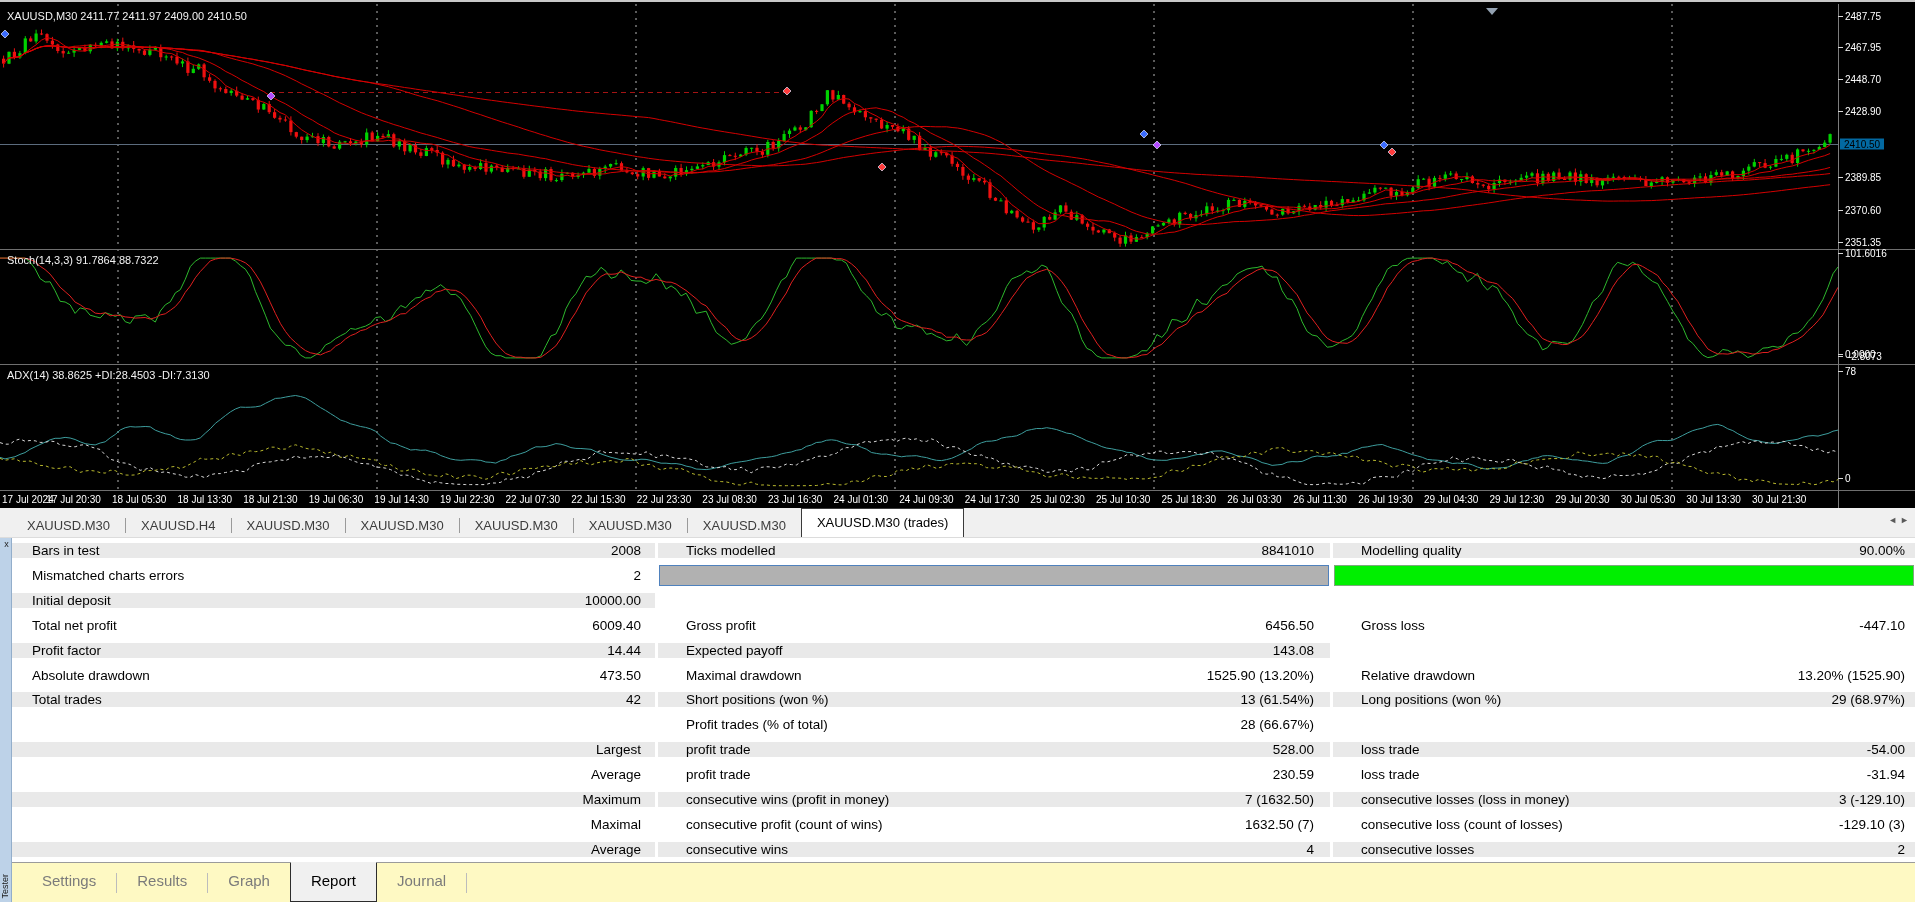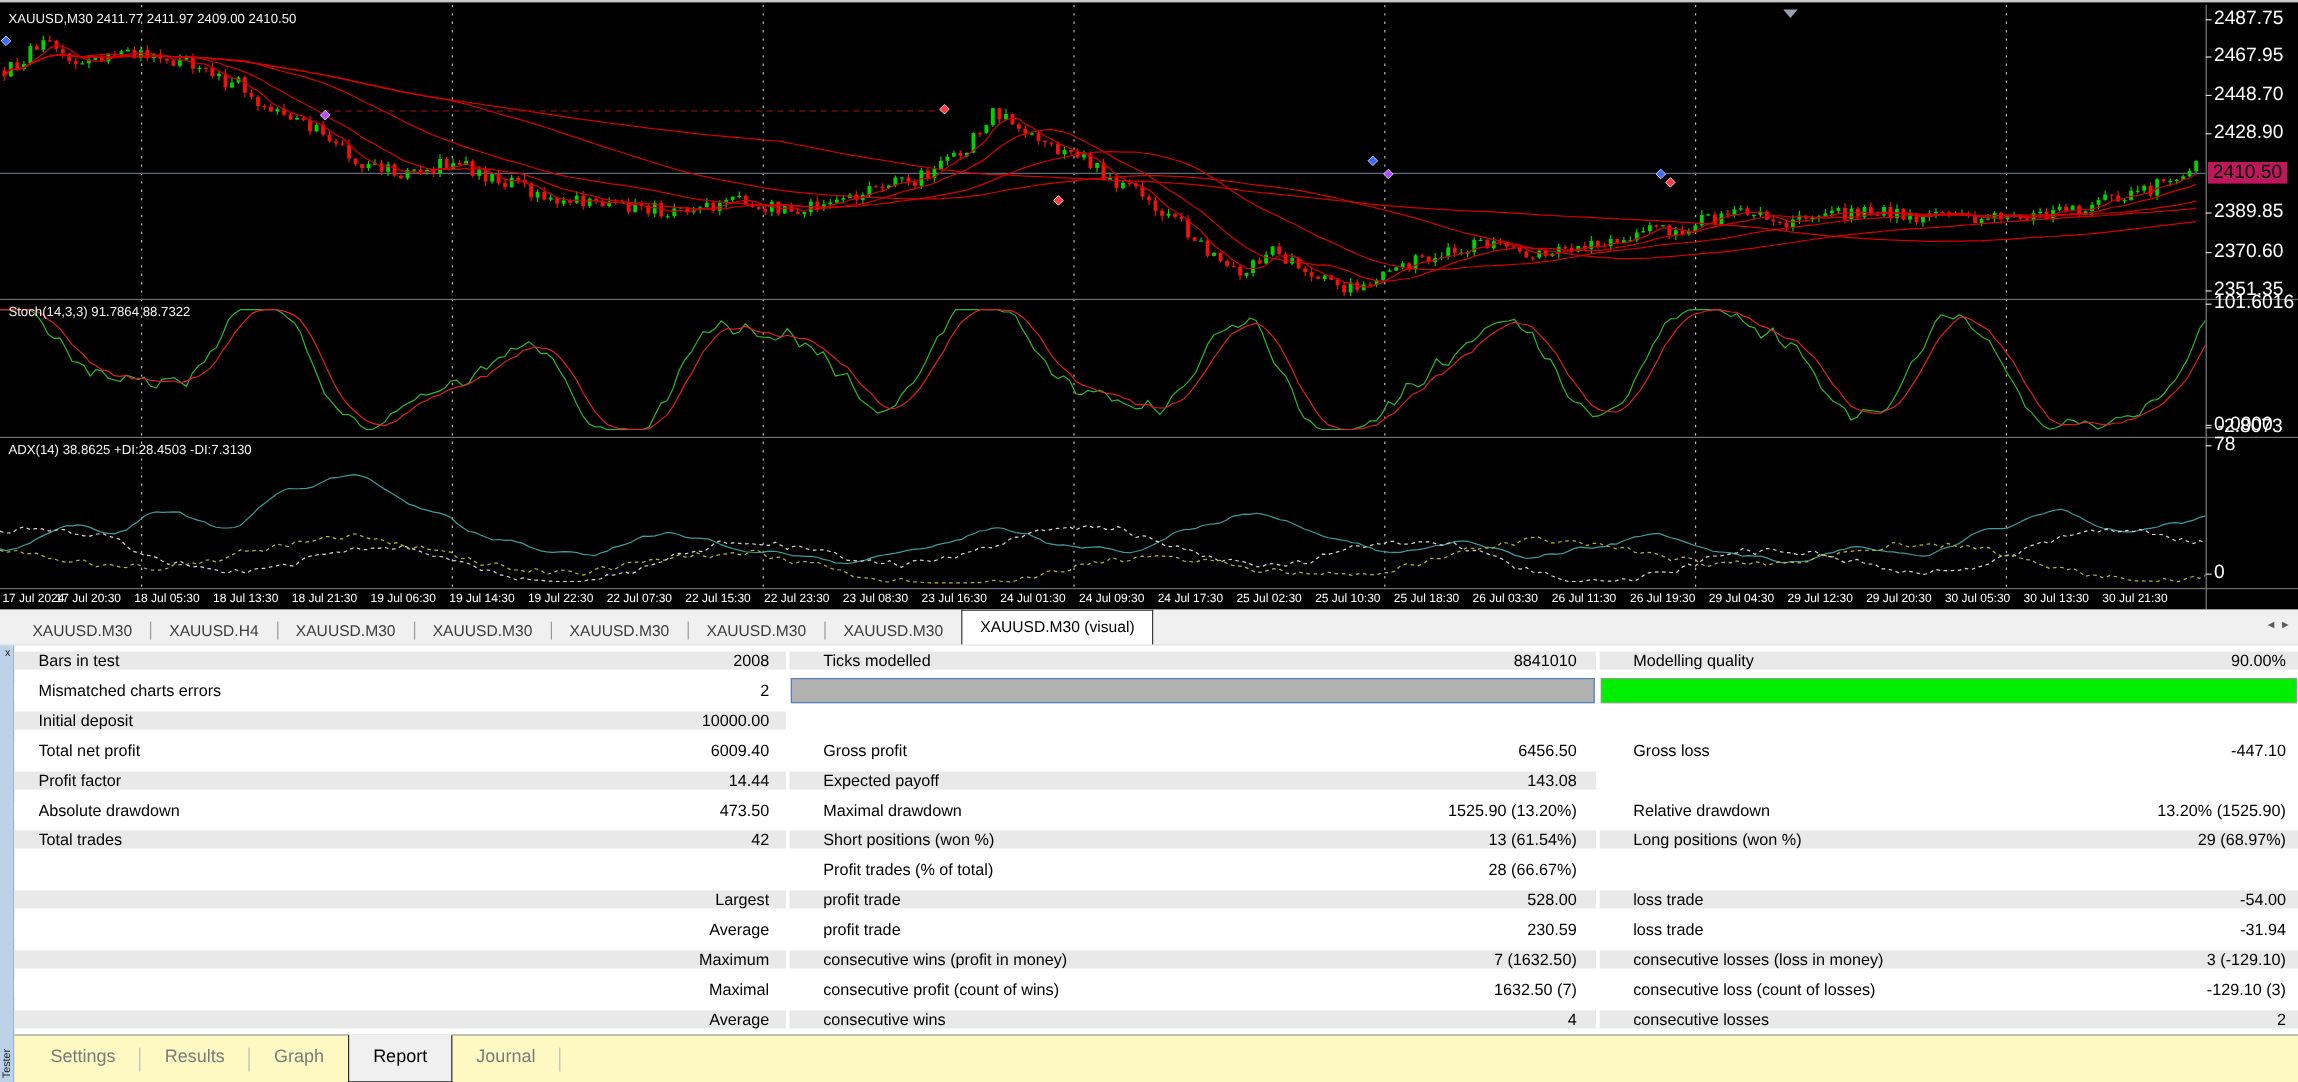--- a/index.html
+++ b/index.html
@@ -5,22 +5,22 @@
 *{margin:0;padding:0;box-sizing:border-box}
 html,body{width:1915px;height:902px;overflow:hidden;background:#f0f0f0;font-family:"Liberation Sans",sans-serif}
 #root{position:relative;width:1915px;height:902px}
 
 .chart-wrap{position:absolute;left:0;top:0;width:1915px;height:508px;background:#000;border-top:2px solid #c9c9c9}
 .chart-canvas{position:absolute;left:0;top:2px;width:1838px;height:505px}
 .axis-vsep{position:absolute;left:1838px;top:2px;height:506px;width:1px;background:#7c7c7c}
 .hsep{position:absolute;left:0;width:1915px;height:1px;background:#6f6f6f}
 .chart-title{position:absolute;left:7px;top:8px;color:#f2f2f2;font-size:11px;white-space:nowrap}
 .panel-label{position:absolute;left:7px;color:#f2f2f2;font-size:11px;white-space:nowrap}
-.ylab{position:absolute;left:1845px;color:#fff;font-size:16px;white-space:nowrap;transform:translateY(-50%)}
-.ylab.cur{left:1840px;background:#be185d;color:#000;padding:0 4px;transform:translateY(-50%)}
+.ylab{position:absolute;left:1845px;color:#fff;font-size:10px;white-space:nowrap;transform:translateY(-50%)}
+.ylab.cur{left:1840px;background:#0369a1;color:#000;padding:0 4px;transform:translateY(-50%)}
 .ytick{position:absolute;left:1838px;width:5px;height:1px;background:#d8d8d8}
 .time-axis{position:absolute;left:0;top:489px;width:1838px;height:19px}
 .tlab{position:absolute;top:3px;color:#fff;font-size:10px;white-space:nowrap;transform:translateX(-50%)}
 .tlab.first{transform:none}
 
 .ctabbar{position:absolute;left:0;top:508px;width:1915px;height:30px;background:#f0f0f0;display:flex;align-items:flex-end;padding-left:12px;border-bottom:1px solid #dcdcdc}
 .ctab{height:22px;line-height:22px;padding:0 15px;font-size:13px;color:#3c3c3c;white-space:nowrap}
 .ctab.active{background:#fff;border:1px solid #3a3a3a;border-bottom:none;height:29px;line-height:27px;color:#000;z-index:2}
 .csep{width:1px;height:15px;background:#9a9a9a;margin-bottom:4px}
 .tab-scroll{position:absolute;right:3px;top:515px;color:#5a5a5a;font-size:9px;letter-spacing:3px}
@@ -841,21 +841,21 @@
       <div class="csep"></div>
       <div class="ctab">XAUUSD.M30</div>
       <div class="csep"></div>
       <div class="ctab">XAUUSD.M30</div>
       <div class="csep"></div>
       <div class="ctab">XAUUSD.M30</div>
       <div class="csep"></div>
       <div class="ctab">XAUUSD.M30</div>
       <div class="csep"></div>
       <div class="ctab">XAUUSD.M30</div>
-      <div class="ctab active">XAUUSD.M30 (visual)</div>
+      <div class="ctab active">XAUUSD.M30 (trades)</div>
     </div>
   <div class="tab-scroll"><span>◄</span><span>►</span></div>
 
   <div class="tester-strip">
     <div class="tester-label">Tester</div>
   </div>
   <div class="tester-close">x</div>
 
   <div class="rtable" id="rtable">
       <div class="trow shade">

